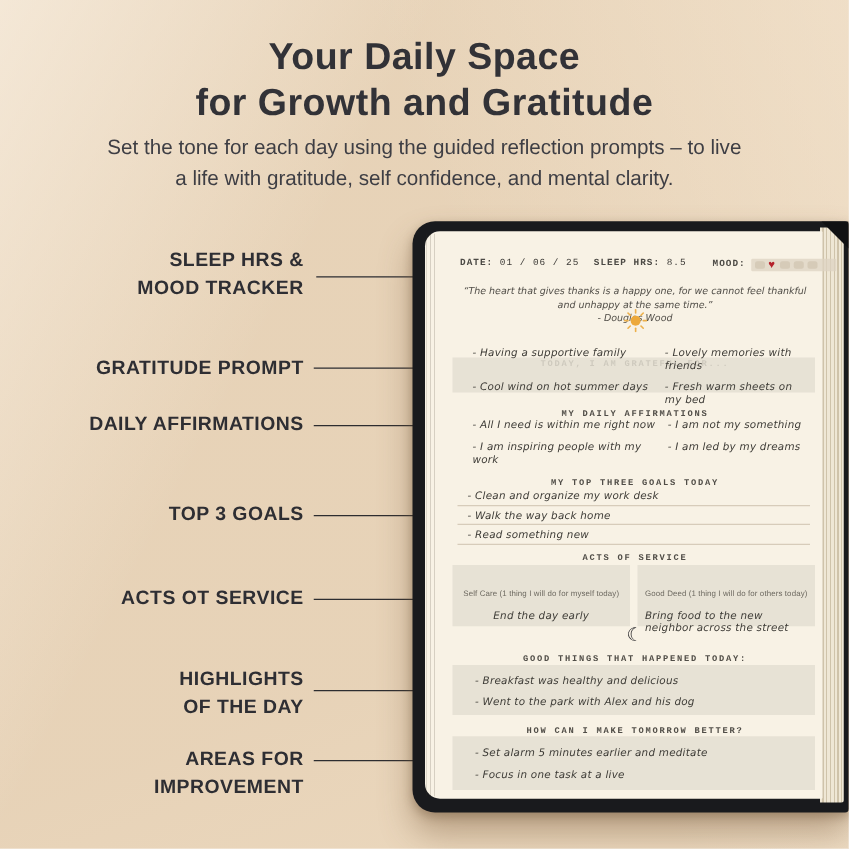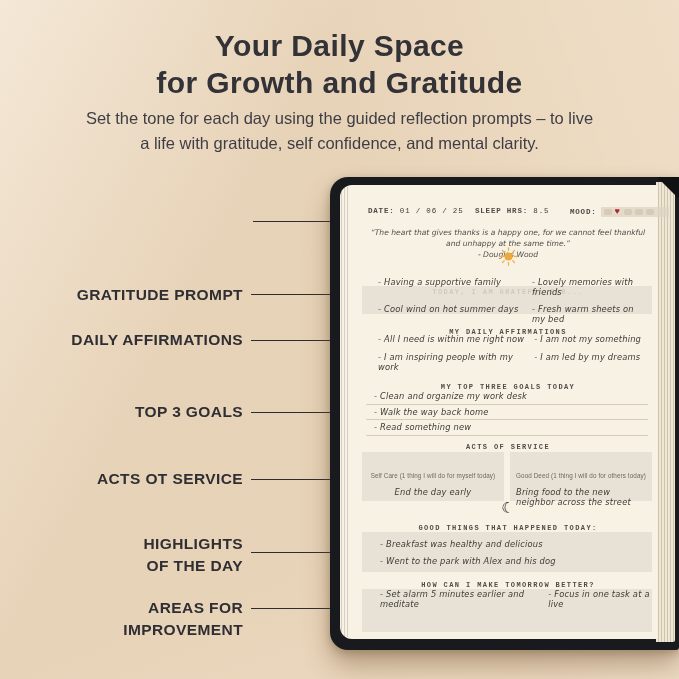--- a/index.html
+++ b/index.html
@@ -96,36 +96,40 @@
   .actsrow{position:absolute;top:267px;left:-6px;right:-4px;height:49px;}
   .actbox{position:absolute;top:0;bottom:0;background:rgba(228,223,210,.85);box-sizing:border-box;padding:20px 6px;}
   .act-left{left:0;width:142px;text-align:center;}
   .act-right{left:148px;right:0;}
   .act-label{font-size:6.3px;color:#6d6960;letter-spacing:.1px;}
   .act-right .act-label{text-align:center;}
   .act-val{margin-top:8px;}
   .gtbox{position:absolute;top:347px;left:-6px;right:-4px;height:40px;background:rgba(228,223,210,.85);
     display:flex;flex-direction:column;justify-content:center;gap:7px;padding-left:18px;box-sizing:border-box;}
   .tmbox{position:absolute;top:404px;left:-6px;right:-4px;height:43px;background:rgba(228,223,210,.85);
-    display:flex;justify-content:center;gap:7px;padding-left:18px;box-sizing:border-box;}
+    display:flex;flex-direction:column;justify-content:center;gap:7px;padding-left:18px;box-sizing:border-box;}
 </style>
 </head>
 <body>
 
 <div class="stage">
 
   <div class="title">
     <span>Your Daily Space</span><br>
     <span>for Growth and Gratitude</span>
   </div>
   <div class="subtitle">
     <span>Set the tone for each day using the guided reflection prompts – to live</span><br>
     <span>a life with gratitude, self confidence, and mental clarity.</span>
   </div>
 
+  <div class="ann ann-sleep">
+    <span>SLEEP HRS &amp;</span><br>
+    <span>MOOD TRACKER</span>
+  </div>
   <div class="ann ann-gratitude">
     <span>GRATITUDE PROMPT</span>
   </div>
   <div class="ann ann-affirm">
     <span>DAILY AFFIRMATIONS</span>
   </div>
   <div class="ann ann-goals">
     <span>TOP 3 GOALS</span>
   </div>
   <div class="ann ann-acts">

